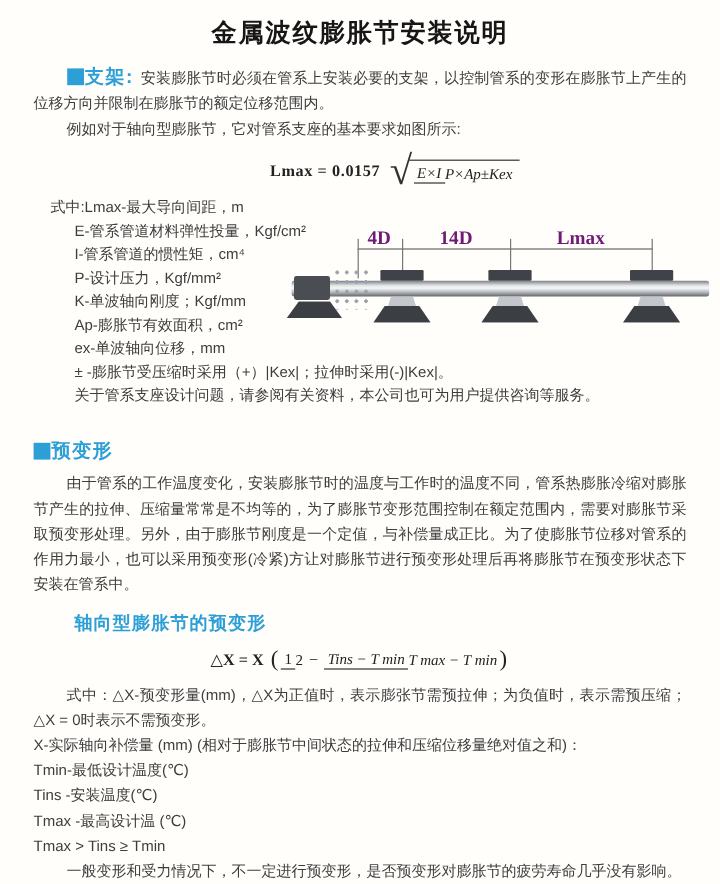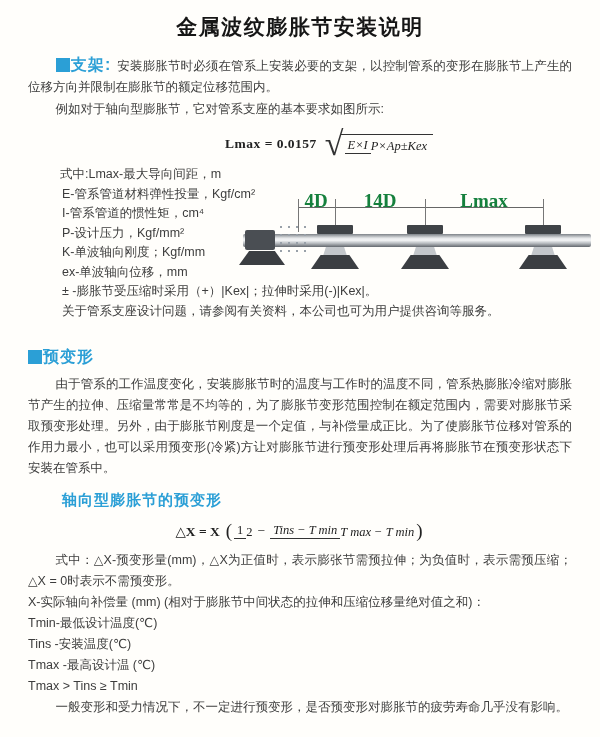--- a/index.html
+++ b/index.html
@@ -32,33 +32,33 @@
   .frac .num{border-bottom:1px solid #333;padding:0 3px 1px;display:block;}
   .frac .den{padding-top:1px;display:block;text-align:center;}
   .frac.plain{font-style:normal;}
   .f-center{justify-content:center;margin-top:10px;margin-bottom:8px;}
   .paren{font-size:19px;font-weight:400;margin:0 2px;}
   .f-op{margin:0 5px;}
   .f-lhs2{font-weight:bold;margin-right:4px;}
 
   
   .defs{margin:4px 0 0 42px;font-size:12.5px;line-height:19.5px;}
-  .defs div{white-space:nowrap;margin-left:18px;}
+  .defs div{white-space:nowrap;}
   .defs .d-ind{margin-left:20px;}
 
   
   .items{margin:0 28px;font-size:12.5px;line-height:21px;}
   .items div{}
 
   
   .diagram{position:absolute;left:243px;top:190px;width:352px;height:95px;}
   .dim-line{position:absolute;left:55px;top:17px;width:246px;height:1px;background:#666;}
   .dim-tick{position:absolute;top:9px;width:1px;height:33px;background:#777;}
   .dim-label{position:absolute;top:0;transform:translateX(-50%);
-    font-family:"Liberation Serif","DejaVu Serif",serif;font-weight:bold;font-size:19px;color:#15803d;}
+    font-family:"Liberation Serif","DejaVu Serif",serif;font-weight:bold;font-size:16px;color:#701a75;}
   .pipe{position:absolute;left:0;top:44px;width:348px;height:13px;border-radius:2px;
     background:linear-gradient(#7d8288,#e6e8ea 32%,#f4f5f6 48%,#b7bbbf 72%,#63686e);}
   .bellows{position:absolute;left:34px;top:33px;width:32px;height:35px;
     background-image:radial-gradient(circle 2px,#99a1a9 65%,rgba(0,0,0,0) 66%);
     background-size:8px 8px;}
   .anchor-clamp{position:absolute;left:2px;top:40px;width:30px;height:20px;background:#4a4e53;border-radius:2px;}
   .anchor-base{position:absolute;left:-4px;top:61px;width:46px;height:14px;background:#3b3e42;
     clip-path:polygon(22% 0,78% 0,100% 100%,0 100%);}
   .sup-clamp{position:absolute;top:35px;width:36px;height:9px;background:#3f4347;border-radius:1px;}
   .sup-saddle{position:absolute;top:57px;width:24px;height:9px;background:#c3c7cb;
@@ -87,20 +87,21 @@
       </span>
     </span>
   </div>
 
   <div class="defs">
     <div>式中:Lmax-最大导向间距，m</div>
     <div class="d-ind">E-管系管道材料弹性投量，Kgf/cm²</div>
     <div class="d-ind">I-管系管道的惯性矩，cm⁴</div>
     <div class="d-ind">P-设计压力，Kgf/mm²</div>
     <div class="d-ind">K-单波轴向刚度；Kgf/mm</div>
+    <div class="d-ind">Ap-膨胀节有效面积，cm²</div>
     <div class="d-ind">ex-单波轴向位移，mm</div>
     <div class="d-ind">± -膨胀节受压缩时采用（+）|Kex|；拉伸时采用(-)|Kex|。</div>
     <div class="d-ind">关于管系支座设计问题，请参阅有关资料，本公司也可为用户提供咨询等服务。</div>
   </div>
 
   <div class="diagram">
     <span class="dim-label" style="left:73px;">4D</span>
     <span class="dim-label" style="left:137px;">14D</span>
     <span class="dim-label" style="left:241px;">Lmax</span>
     <div class="dim-line"></div>

